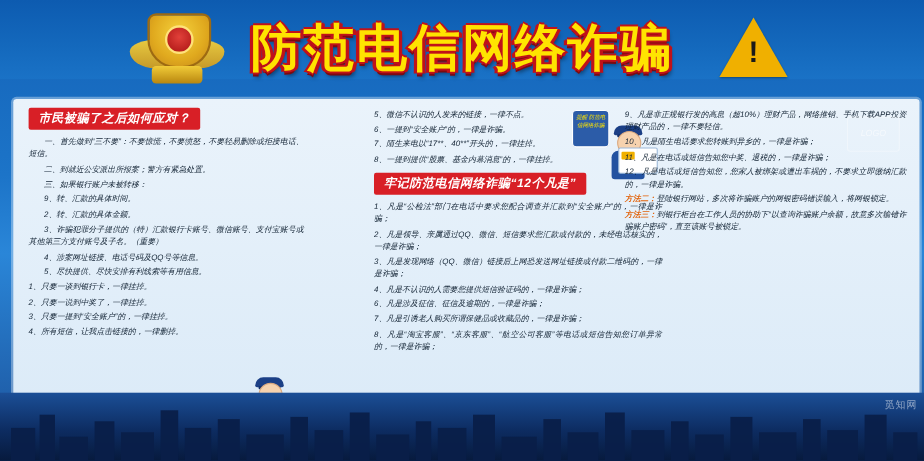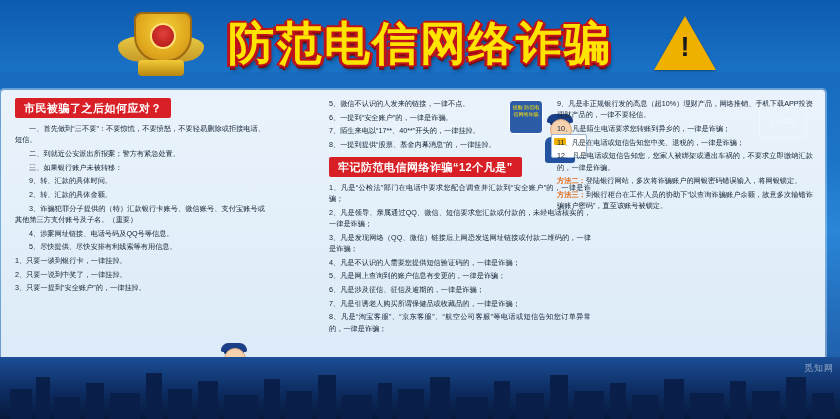--- a/index.html
+++ b/index.html
@@ -65,24 +65,25 @@
     position:absolute;left:10px;top:13px;width:0;height:0;
     border-left:21px solid transparent;border-right:21px solid transparent;
     border-bottom:37px solid #f0b000;
   }
   .warn-bang{
     position:absolute;left:0;top:18px;width:62px;text-align:center;
     font-size:27px;line-height:27px;font-weight:bold;color:#1a1a1a;
   }
   
   .panel{
-    position:absolute;left:1px;top:90px;width:824px;height:272px;
+    position:absolute;left:12px;top:90px;width:824px;height:272px;
     background:linear-gradient(180deg,#eaf3fb 0%,#dcebf8 100%);
     border-radius:3px;
     box-shadow:0 0 0 2px rgba(255,255,255,.35);
+    font-style:italic;
   }
   .col{position:absolute;top:8px;}
   .col1{left:14px;width:250px;}
   .col2{left:280px;width:262px;margin-left:48px;}
   .col3{left:556px;width:256px;}
 
   .redhead{
     display:inline-block;
     background:#d81f26;color:#ffffff;font-weight:bold;
     font-size:11px;line-height:18px;padding:1px 9px;border-radius:2px;
@@ -168,41 +169,41 @@
       <p class="p indent">三、如果银行账户未被转移：</p>
       <p class="p indent">9、转、汇款的具体时间。</p>
       <p class="p indent">2、转、汇款的具体金额。</p>
       <p class="p indent">3、诈骗犯罪分子提供的（特）汇款银行卡账号、微信账号、支付宝账号或其他第三方支付账号及子名。（重要）</p>
       <p class="p indent">4、涉案网址链接、电话号码及QQ号等信息。</p>
       <p class="p indent">5、尽快提供、尽快安排有利线索等有用信息。</p>
 
       <p class="p">1、只要一谈到银行卡，一律挂掉。</p>
       <p class="p">2、只要一说到中奖了，一律挂掉。</p>
       <p class="p">3、只要一提到“安全账户”的，一律挂掉。</p>
+      <p class="p">4、所有短信，让我点击链接的，一律删掉。</p>
 
       <div class="cop-b">
         <div class="cop-cap"></div>
         <div class="cop-head"></div>
         <div class="cop-body"></div>
         <div class="cop-arm"></div>
       </div>
     </div>
 
     <div class="col col2">
       <p class="p">5、微信不认识的人发来的链接，一律不点。</p>
       <p class="p">6、一提到“安全账户”的，一律是诈骗。</p>
       <p class="p">7、陌生来电以“17**、40**”开头的，一律挂掉。</p>
       <p class="p">8、一提到提供“股票、基金内幕消息”的，一律挂掉。</p>
 
       <span class="redhead" style="margin-top:4px;text-align:right;">牢记防范电信网络诈骗“12个凡是”</span>
       <p class="p">1、凡是“公检法”部门在电话中要求您配合调查并汇款到“安全账户”的，一律是诈骗；</p>
       <p class="p">2、凡是领导、亲属通过QQ、微信、短信要求您汇款或付款的，未经电话核实的，一律是诈骗；</p>
       <p class="p">3、凡是发现网络（QQ、微信）链接后上网恐发送网址链接或付款二维码的，一律是诈骗；</p>
       <p class="p">4、凡是不认识的人需要您提供短信验证码的，一律是诈骗；</p>
-      <p class="p">5、凡是网上查询到的账户信息有变更的，一律是诈骗；</p>
       <p class="p">6、凡是涉及征信、征信及逾期的，一律是诈骗；</p>
       <p class="p">7、凡是引诱老人购买所谓保健品或收藏品的，一律是诈骗；</p>
       <p class="p">8、凡是“淘宝客服”、“京东客服”、“航空公司客服”等电话或短信告知您订单异常的，一律是诈骗；</p>
 
       <div class="cop-a">
         <div class="speech">提醒 防范电信网络诈骗</div>
         <div class="cop-cap" style="left:38px;top:14px;"></div>
         <div class="cop-head" style="left:41px;top:19px;"></div>
         <div class="cop-body" style="left:36px;top:37px;"></div>
         <div class="card-img"></div>

